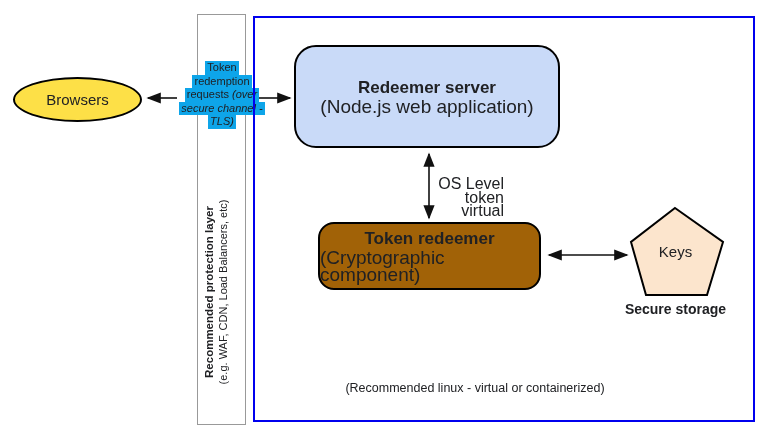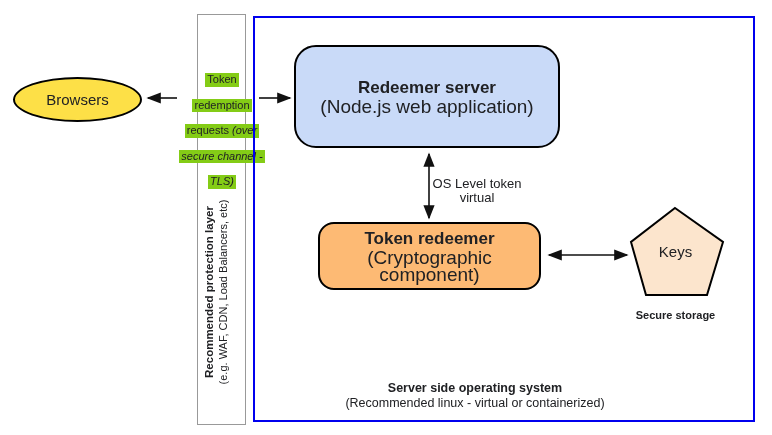--- a/index.html
+++ b/index.html
@@ -16,36 +16,36 @@
   
   .gray-box{left:197px;top:14px;width:49px;height:411px;border:1px solid #999;box-sizing:border-box;}
   .rot-label{
     left:92px;top:272px;width:260px;height:40px;transform:rotate(-90deg);
     text-align:center;line-height:14px;
   }
   .rot-label .t1{font-weight:700;font-size:11.5px;}
   .rot-label .t2{font-size:11px;}
   
   .arrow1-label{left:168px;top:61px;width:108px;text-align:center;font-size:11px;line-height:13.5px;}
-  .arrow1-label .ln{width:fit-content;margin:12px auto;background:#84cc16;padding:0 2px;white-space:nowrap;}
+  .arrow1-label .ln{width:fit-content;margin:0 auto;background:#0ea5e9;padding:0 2px;white-space:nowrap;}
   .it{font-style:italic;}
   
   .blue-box{left:253px;top:16px;width:502px;height:406px;border:2px solid #0000ee;box-sizing:border-box;}
   
   .comp{display:flex;flex-direction:column;align-items:center;justify-content:center;
-        box-sizing:border-box;border:2px solid #000;text-align:center;}
+        box-sizing:border-box;border:2px solid #000;text-align:left;}
   .redeemer{left:294px;top:45px;width:266px;height:103px;border-radius:22px;}
   .token{left:318px;top:222px;width:223px;height:68px;border-radius:16px;}
   .comp .title{font-weight:700;font-size:17px;line-height:20px;}
   .comp .sub{font-size:19px;line-height:17px;}
   
-  .os-label{left:429px;top:177px;width:96px;text-align:center;font-size:13px;line-height:13.5px;}
+  .os-label{left:408px;top:177px;width:96px;text-align:right;font-size:16px;line-height:13.5px;}
   .runtime-label{left:539px;top:264px;width:102px;text-align:center;font-size:11.5px;line-height:13px;}
   .keys-label{left:633px;top:243px;width:85px;text-align:center;font-size:15px;}
-  .storage-label{left:613px;top:301px;width:125px;text-align:center;font-size:11px;font-weight:700;margin-top:8px;}
+  .storage-label{left:613px;top:301px;width:125px;text-align:center;font-size:14px;font-weight:700;}
   .bottom-label{left:275px;top:381px;width:400px;text-align:center;font-size:12.5px;line-height:15px;}
   .bottom-label .t1{font-weight:700;}
   svg.overlay{position:absolute;left:0;top:0;pointer-events:none;}
 </style>
 </head>
 <body>
 
 <div class="canvas">
 
   <div class="abs gray-box" style="border-color: rgb(153, 153, 153);"></div>
@@ -62,21 +62,21 @@
     <div class="ln it">TLS)</div>
   </div>
 
   <div class="abs blue-box" style="border-color: rgb(0, 0, 238);"></div>
 
   <div class="abs comp redeemer" style="background-color: rgb(201, 218, 248);">
     <div class="title">Redeemer server</div>
     <div class="sub">(Node.js web application)</div>
   </div>
 
-  <div class="abs comp token" style="background-color: #fdba74;">
+  <div class="abs comp token" style="background-color: #a16207;">
     <div class="title">Token redeemer</div>
     <div class="sub">(Cryptographic component)</div>
   </div>
 
   <svg class="overlay" width="772" height="435" viewBox="0 0 772 435">
     <defs>
       <marker id="ah" markerWidth="9" markerHeight="7" refX="8" refY="3.5" orient="auto">
         <path d="M0,0 L9,3.5 L0,7 Z" fill="#111"></path>
       </marker>
     </defs>
@@ -94,21 +94,20 @@
   </svg>
 
   <div class="abs os-label">
     <div>OS Level token</div>
     <div>virtual</div>
   </div>
   <div class="abs keys-label">Keys</div>
   <div class="abs storage-label">Secure storage</div>
 
   <div class="abs bottom-label">
-    <div class="t1">Server side operating system</div>
     <div class="t2">(Recommended linux - virtual or containerized)</div>
   </div>
 
   <div class="abs ellipse" style="background-color: #fde047;">
     <span>Browsers</span>
   </div>
 
 </div>
 
 </body></html>

